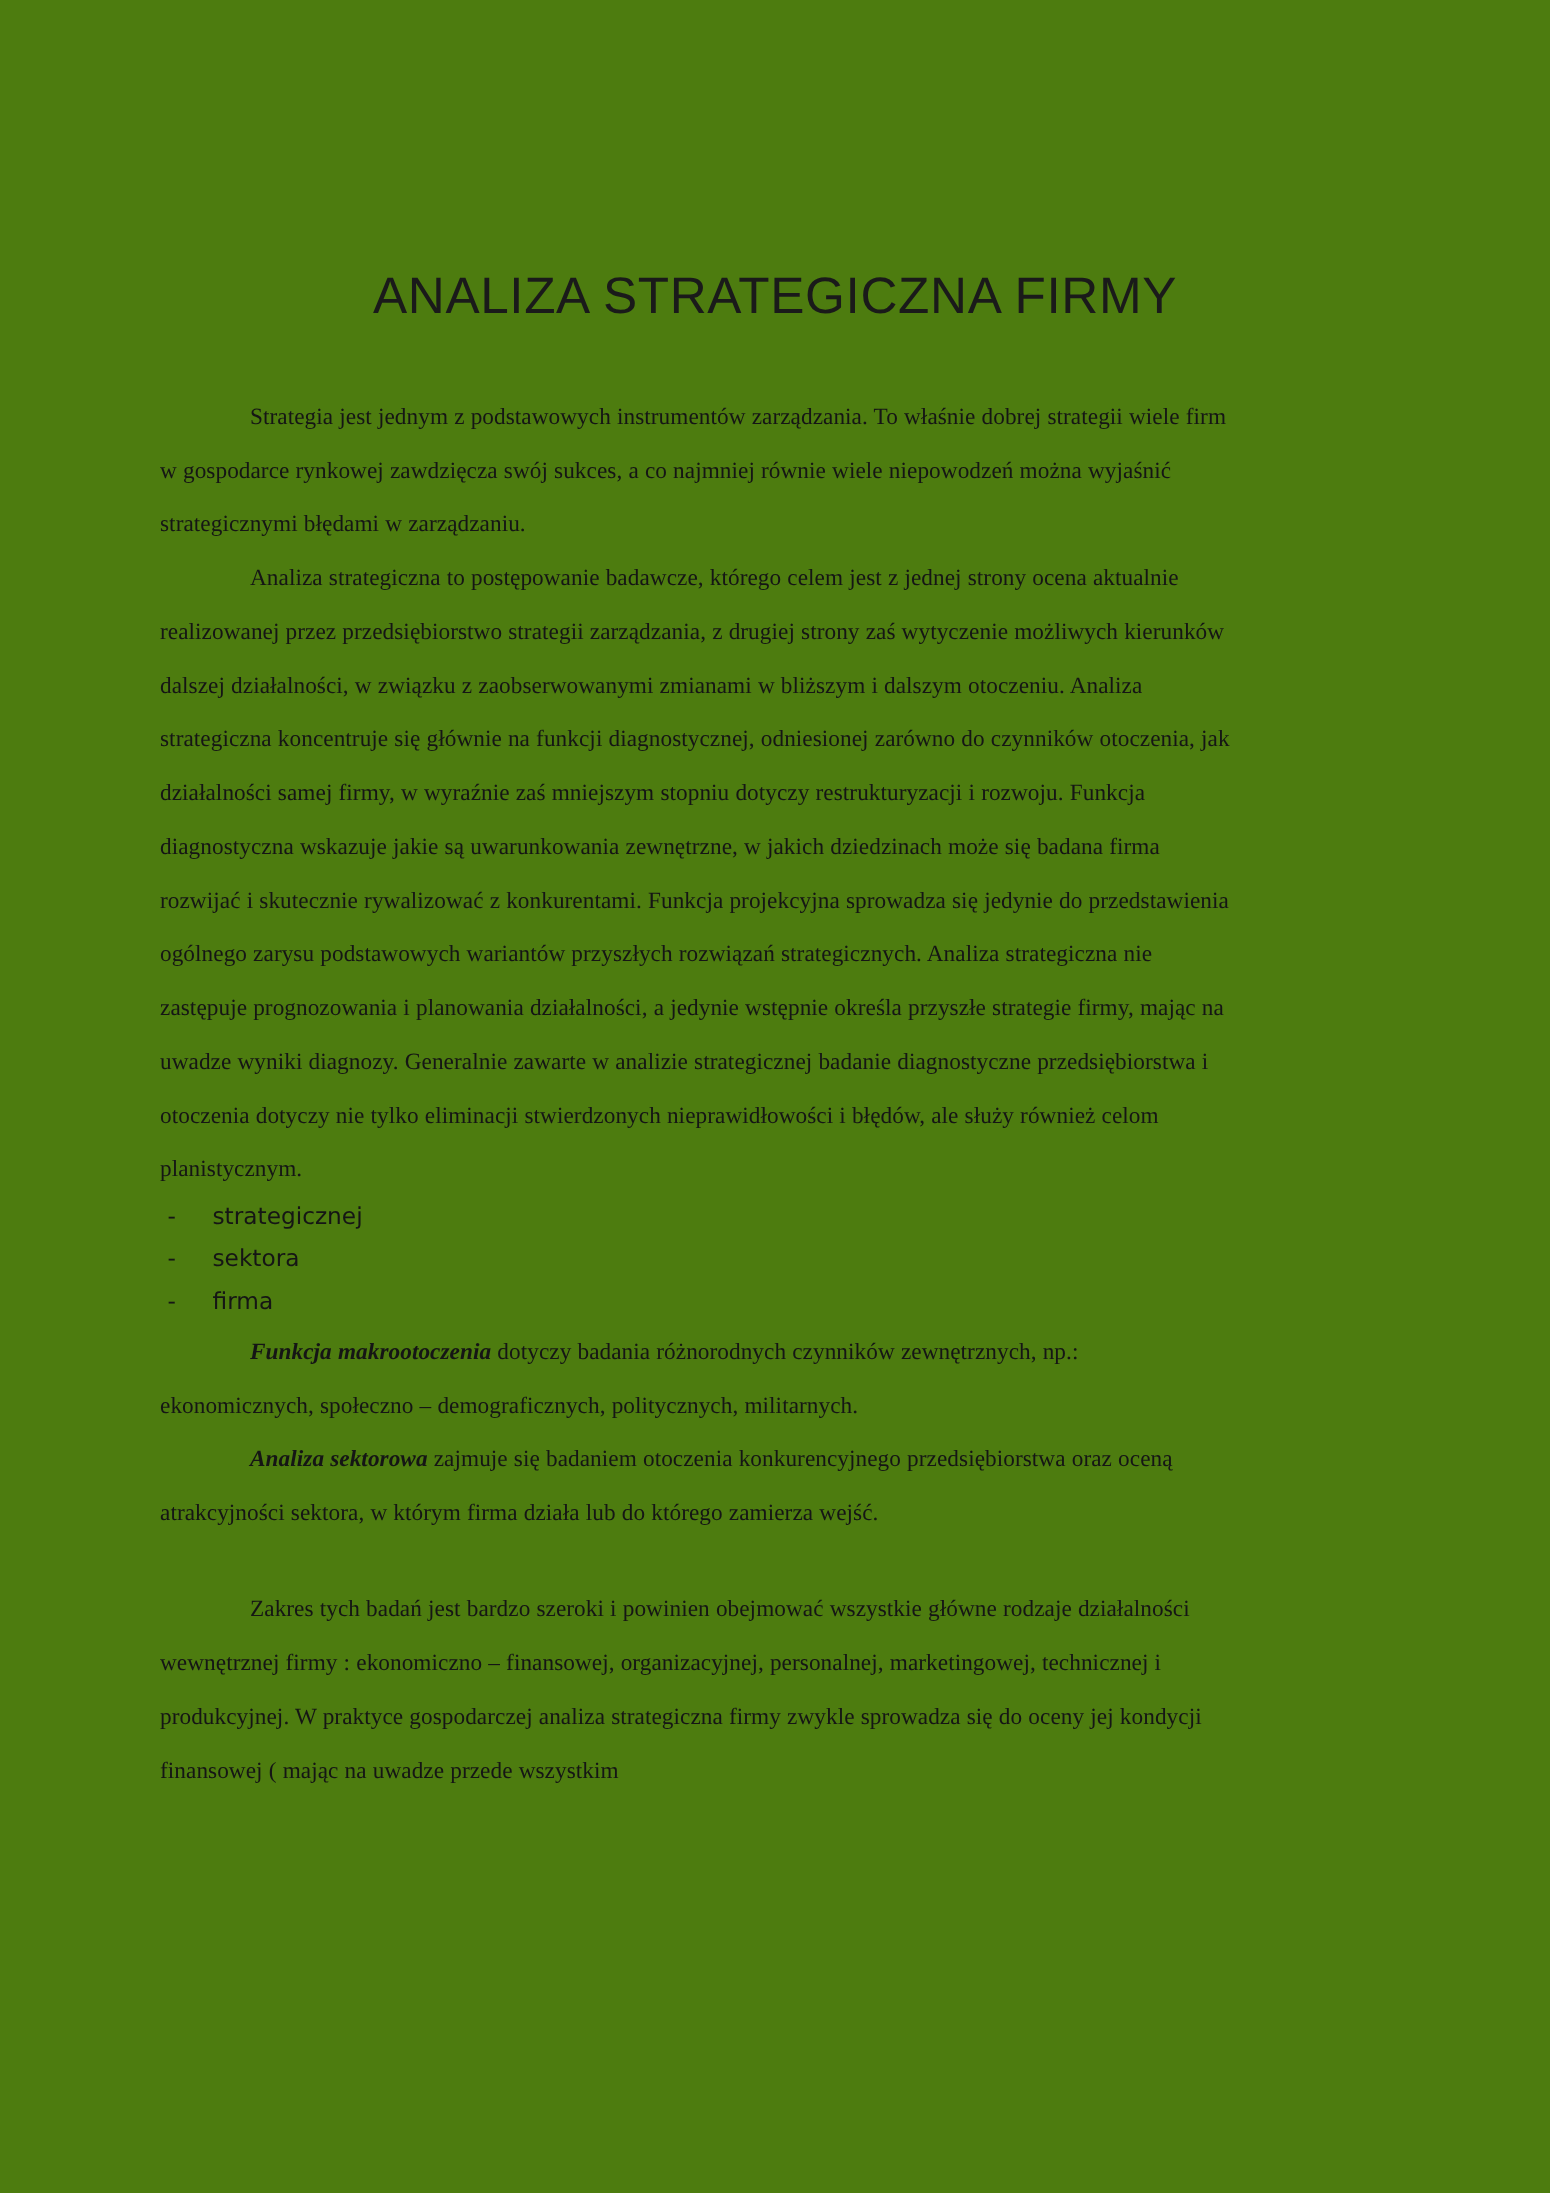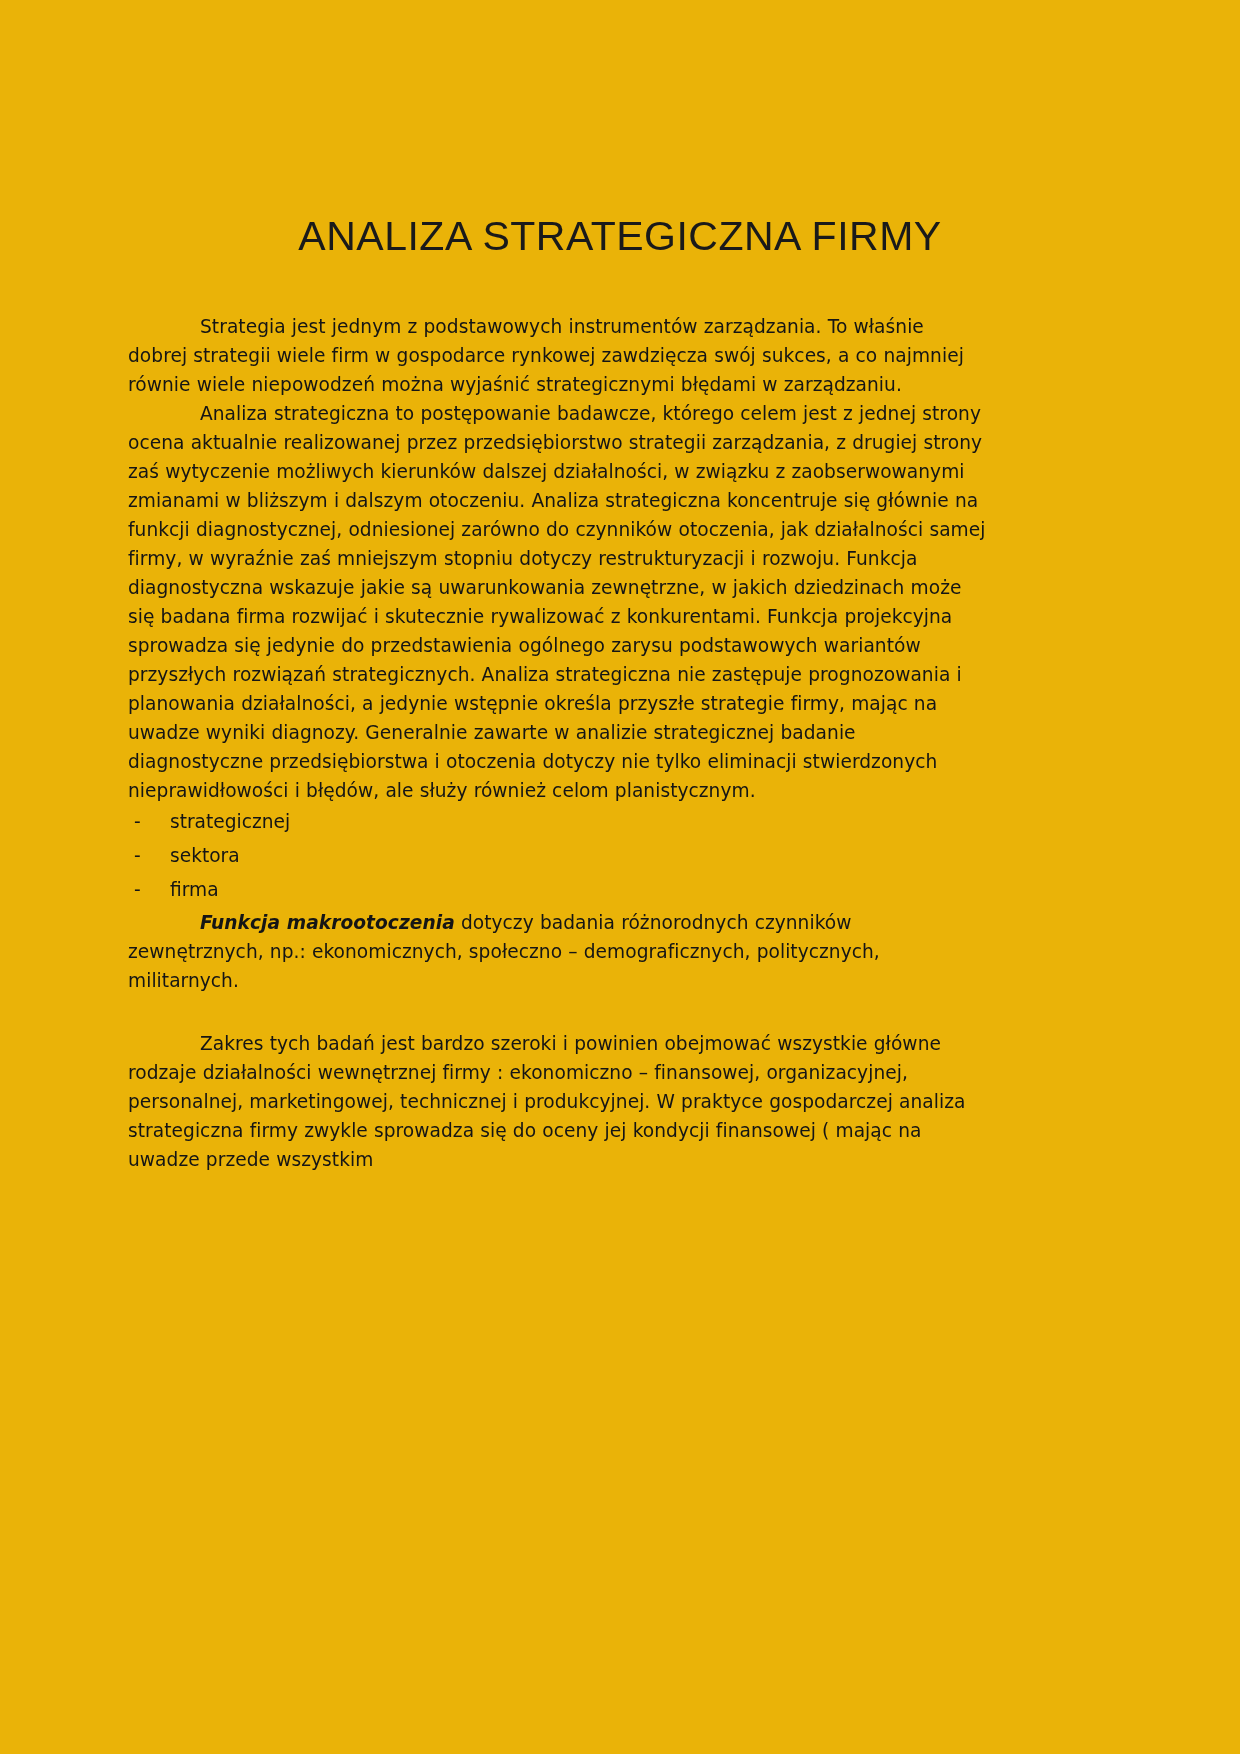--- a/index.html
+++ b/index.html
@@ -6,21 +6,21 @@
     margin: 0;
     padding: 0;
     background: #ffffff;
   }
 
   .page {
     position: relative;
     width: 1240px;
     height: 1754px;
     margin: 0 auto;
-    background: #eab308;
+    background: #4d7c0f;
     font-family: "DejaVu Sans", sans-serif;
     color: #111111;
     box-sizing: border-box;
     overflow: hidden;
   }
 
   .doc-title {
     position: absolute;
     top: 186px;
     left: 0;
@@ -37,25 +37,26 @@
   .body-area {
     position: absolute;
     top: 312px;
     left: 128px;
     width: 860px;
   }
 
   p.para {
     margin: 0;
     font-size: 18.6px;
-    line-height: 29px;
+    line-height: 43px;
     text-indent: 72px;
     color: #151515;
     letter-spacing: 0.05px;
     word-spacing: 0.2px;
+    font-family: Liberation Serif, serif;
   }
 
   .bullet-list {
     margin: 0;
     padding: 0;
     list-style: none;
   }
 
   .bullet-list li {
     display: flex;
@@ -112,20 +113,21 @@
         <span class="btext">sektora</span>
       </li>
       <li>
         <span class="dash">-</span>
         <span class="btext">firma</span>
       </li>
     </ul>
 
     <p class="para"><em class="term">Funkcja makrootoczenia</em><span class="tight"> dotyczy badania różnorodnych czynników zewnętrznych, np.: ekonomicznych, społeczno – demograficznych, politycznych, militarnych.</span></p>
 
+    <p class="para"><em class="term">Analiza sektorowa</em><span class="tight"> zajmuje się badaniem otoczenia konkurencyjnego przedsiębiorstwa oraz oceną atrakcyjności sektora, w którym firma działa lub do którego zamierza wejść.</span></p>
 
 
     <div class="gap-block"></div>
 
     <p class="para">Zakres tych badań jest bardzo szeroki i powinien obejmować wszystkie główne rodzaje działalności wewnętrznej firmy : ekonomiczno – finansowej, organizacyjnej, personalnej, marketingowej, technicznej i produkcyjnej. W praktyce gospodarczej analiza strategiczna firmy zwykle sprowadza się do oceny jej kondycji finansowej ( mając na uwadze przede wszystkim</p>
 
   </div>
 </div>
 
 </body></html>

